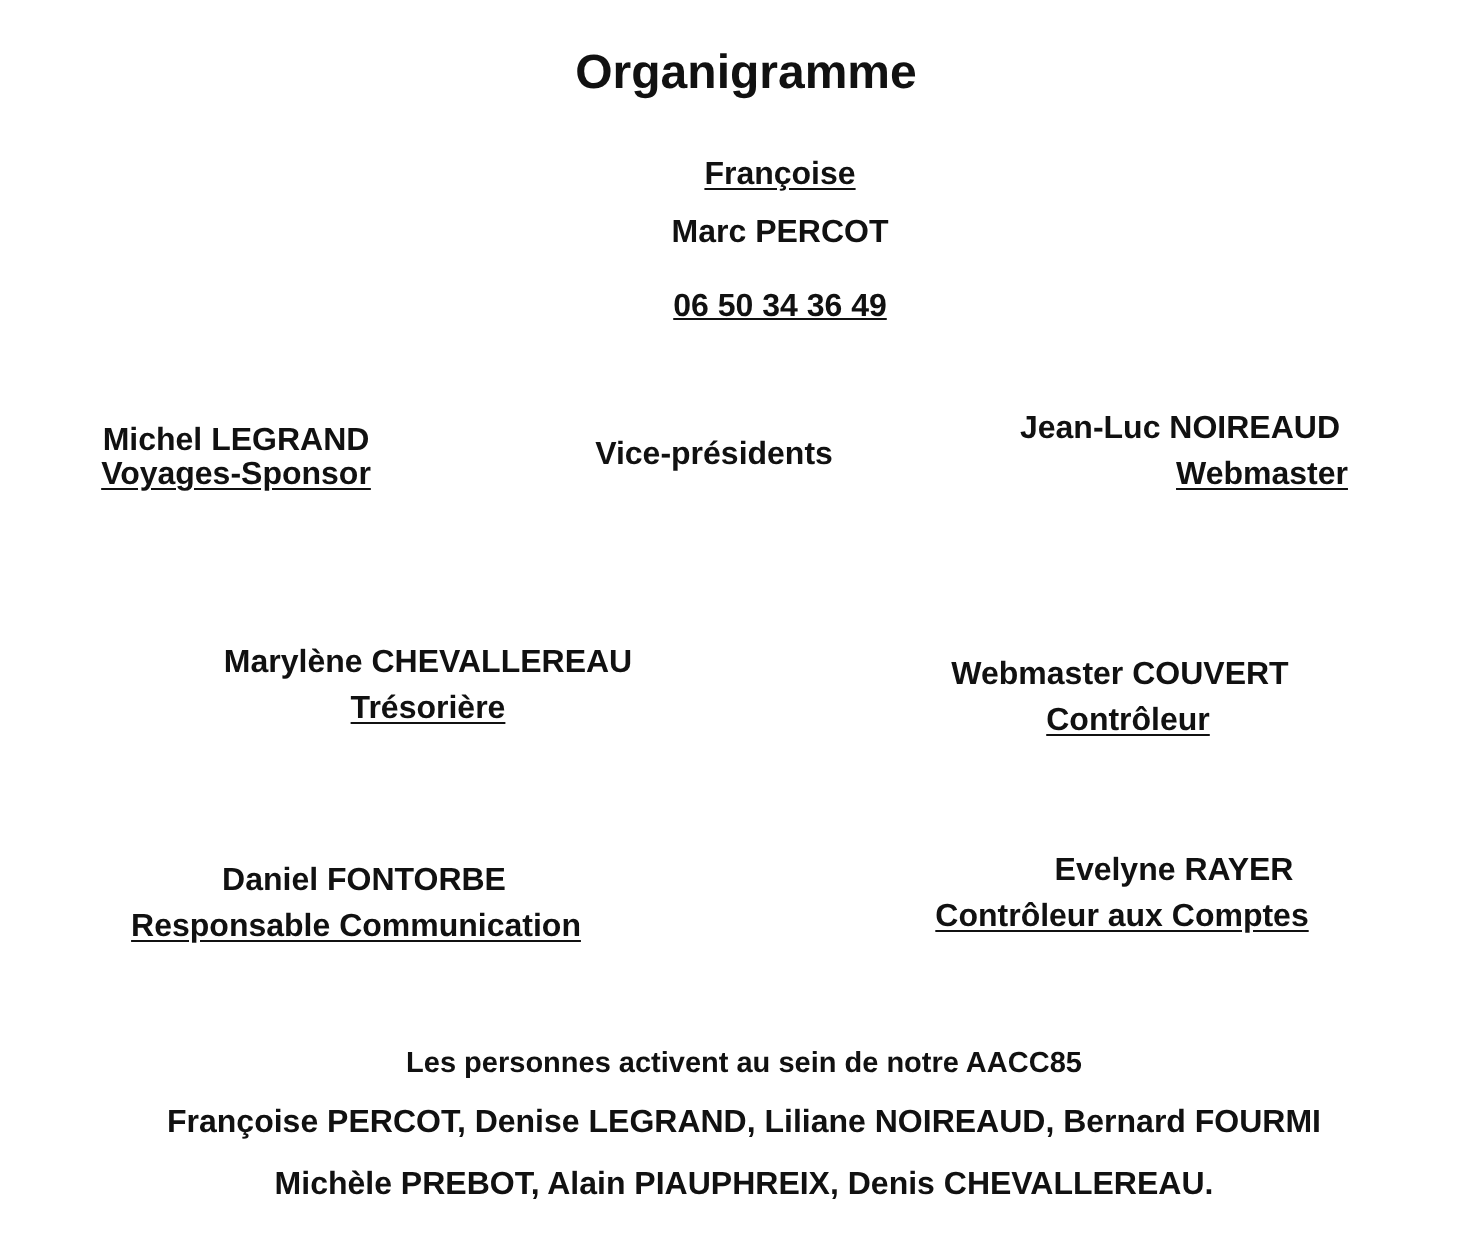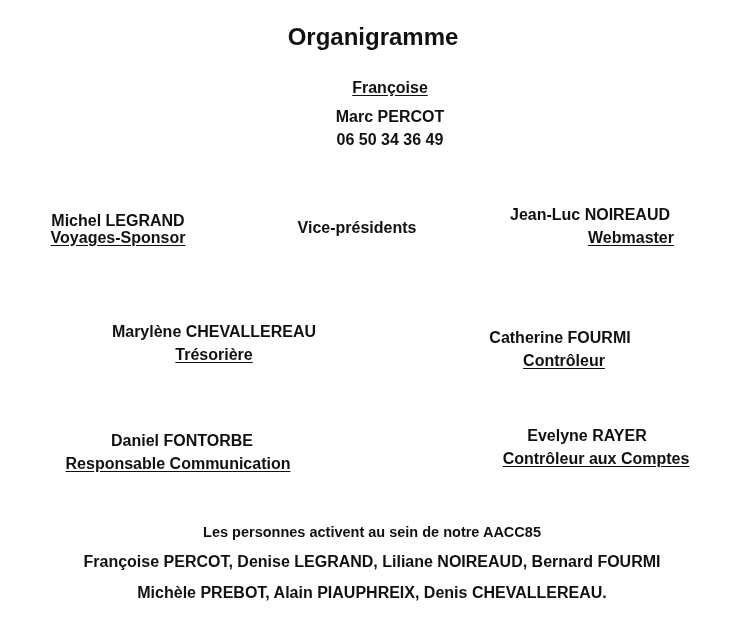--- a/index.html
+++ b/index.html
@@ -13,52 +13,52 @@
   .u { text-decoration:underline; text-underline-offset:2px; }
 </style>
 </head>
 <body>
 
 <div class="abs c title" style="left:373px; top:23px;">Organigramme</div>
 
 <div>
   <div class="abs c t16 u" style="left:390px; top:79px;">Françoise</div>
   <div class="abs c t16" style="left:390px; top:108px;">Marc PERCOT</div>
-  <div class="abs c t16" style="left:390px; top:131px;">06 50 34 36 49</div>
+  <div class="abs c t16" style="left:390px; top:145px;text-decoration:underline;">06 50 34 36 49</div>
 </div>
 
 <div class="abs c t16" style="left:357px; top:219px;">Vice-présidents</div>
 
 <div>
   <div class="abs c t16" style="left:118px; top:212px;">Michel  LEGRAND</div>
   <div class="abs c t16 u" style="left:118px; top:229px;">Voyages-Sponsor</div>
 </div>
 
 <div>
   <div class="abs c t16" style="left:590px; top:206px;">Jean-Luc NOIREAUD</div>
   <div class="abs c t16 u" style="left:590px; top:229px;margin-left:41px;">Webmaster</div>
 </div>
 
 <div>
   <div class="abs c t16" style="left:214px; top:323px;">Marylène CHEVALLEREAU</div>
   <div class="abs c t16 u" style="left:214px; top:346px;">Trésorière</div>
 </div>
 
 <div>
-  <div class="abs c t16" style="left:560px; top:329px;">Catherine FOURMI</div>
+  <div class="abs c t16" style="left:560px; top:329px;">Webmaster COUVERT</div>
   <div class="abs c t16 u" style="left:564px; top:352px;">Contrôleur</div>
 </div>
 
 <div>
   <div class="abs c t16" style="left:182px; top:432px;">Daniel FONTORBE</div>
   <div class="abs c t16 u" style="left:178px; top:455px;">Responsable  Communication</div>
 </div>
 
 <div>
   <div class="abs c t16" style="left:587px; top:427px;">Evelyne RAYER</div>
-  <div class="abs c t16 u" style="left:596px; top:450px;">Contrôleur aux Comptes</div>
+  <div class="abs c t16 u" style="left:561px; top:450px;">Contrôleur aux Comptes</div>
 </div>
 
 <div>
   <div class="abs c t14" style="left:372px; top:524px;">Les personnes activent au sein de notre  AACC85</div>
   <div class="abs c t16" style="left:372px; top:553px;">Françoise PERCOT, Denise LEGRAND,  Liliane  NOIREAUD, Bernard FOURMI</div>
   <div class="abs c t16" style="left:372px; top:584px;">Michèle PREBOT, Alain PIAUPHREIX, Denis CHEVALLEREAU.</div>
 </div>
 
 </body></html>

